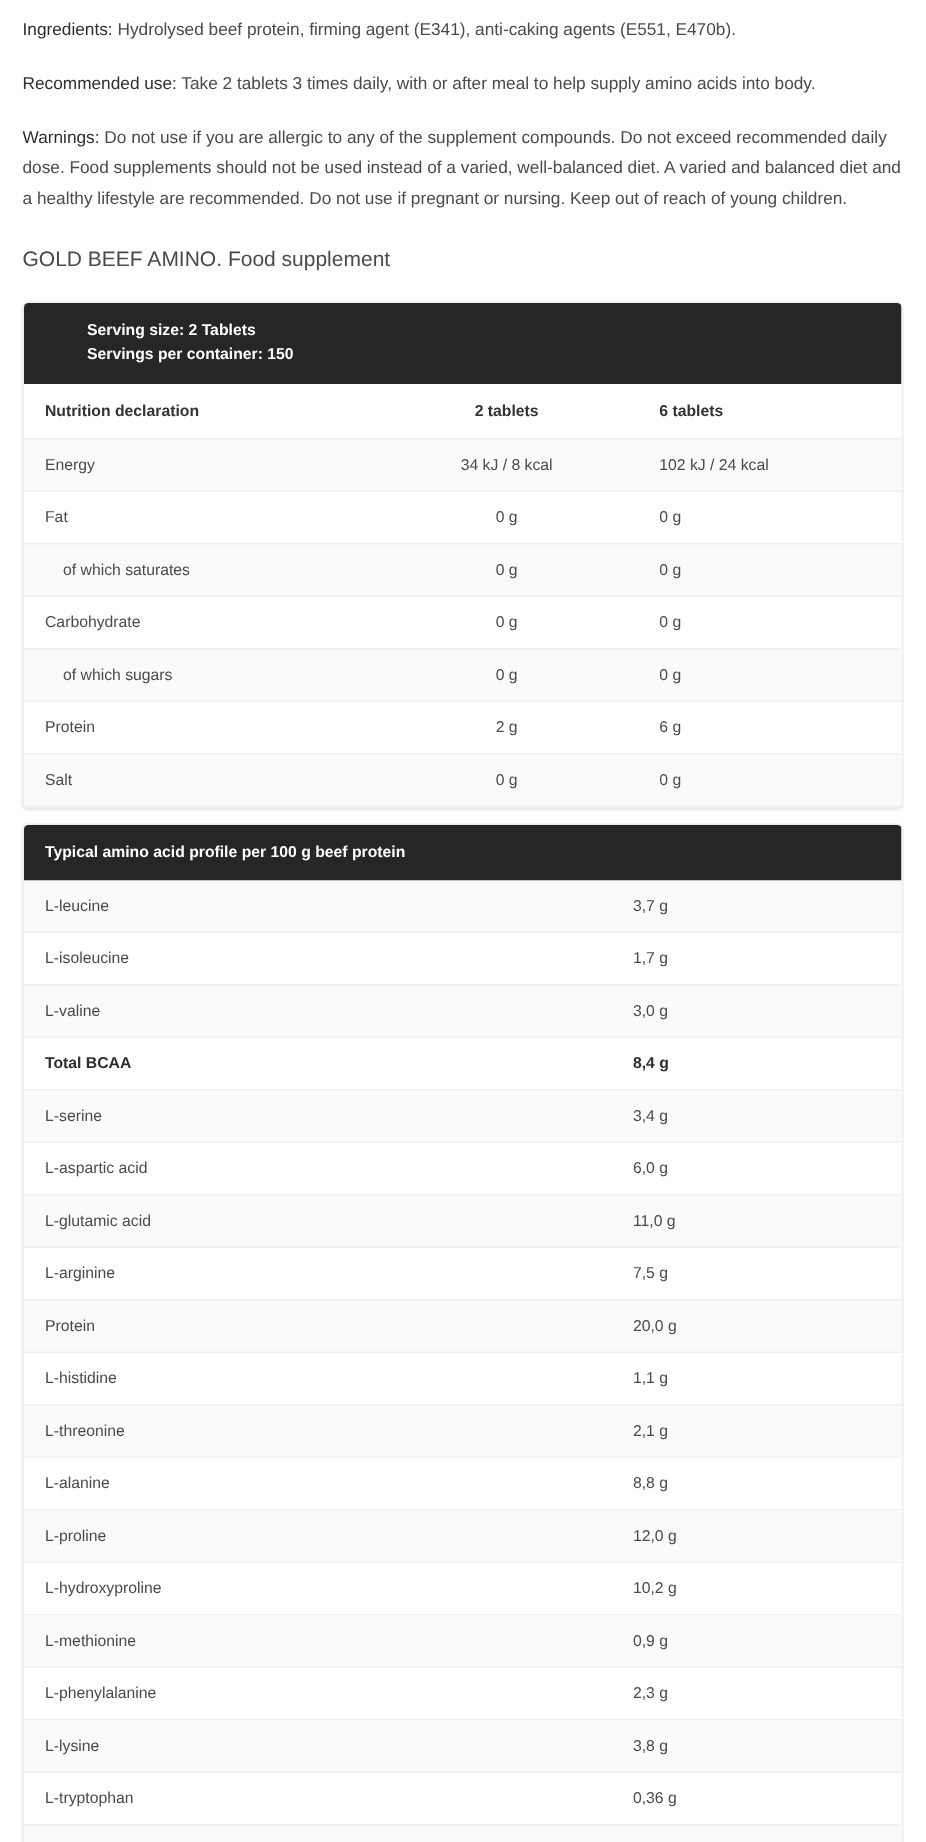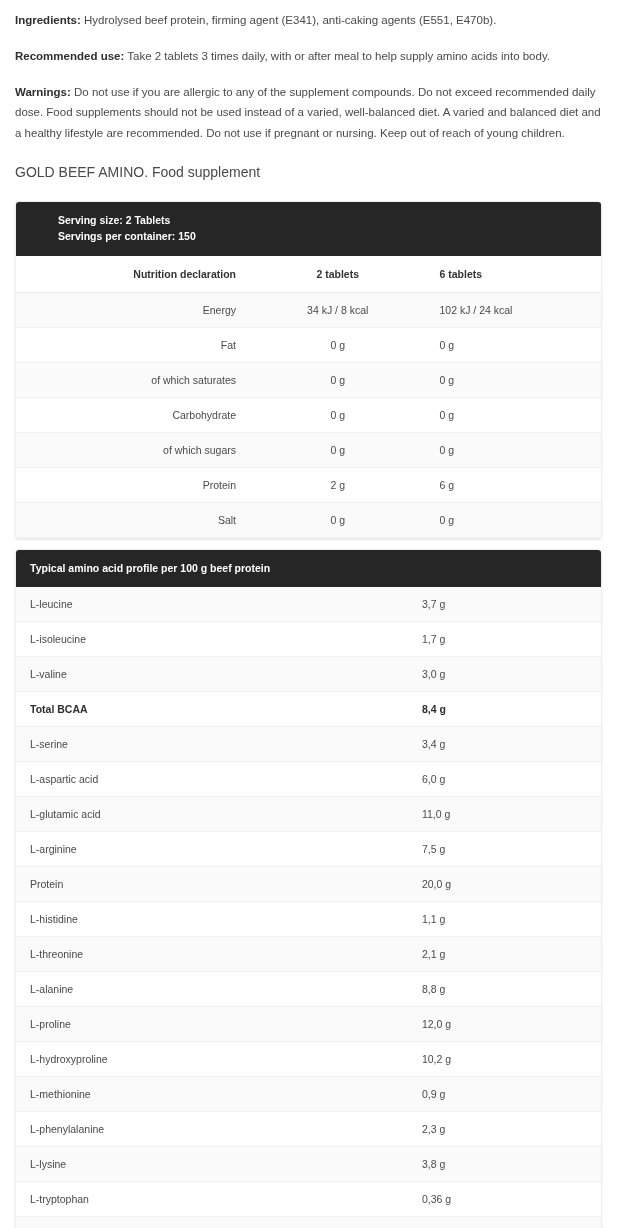--- a/index.html
+++ b/index.html
@@ -18,21 +18,21 @@
   .page {
     width: 617px;
     padding: 10px 15px 0 15px;
   }
   .para {
     font-size: 11.5px;
     line-height: 1.75;
     color: #4a4a4a;
     margin: 0 0 18px 0;
   }
-  .para strong { color: #2e2e2e; font-weight: bold; }
+  .para strong { color: #2e2e2e; font-weight: normal; }
   .para.tight { margin-bottom: 16px; }
   .product-line {
     font-size: 14px;
     line-height: 1.6;
     color: #4a4a4a;
     margin: 0 0 18px 0;
   }
   .panel {
     border-radius: 4px;
     overflow: hidden;
@@ -69,21 +69,21 @@
   }
   tbody td {
     padding: 11px 14px;
     color: #4a4a4a;
     border-bottom: 1px solid #f0f0f0;
     vertical-align: middle;
   }
   tbody tr:nth-child(odd) td { background: #fafafa; }
   tbody tr:nth-child(even) td { background: #ffffff; }
   tbody tr.bold td { font-weight: bold; color: #2d2d2d; }
-  .col-name { width: 40%; text-align: right; }
+  .col-name { width: 40%; }
   .col-v1 { width: 30%; text-align: center; }
   .col-v2 { width: 30%; }
   .indent { padding-left: 26px; }
   .aa-name { width: 67%; }
   .aa-val { width: 33%; }
 </style>
 </head>
 <body>
 
 <div class="page">

